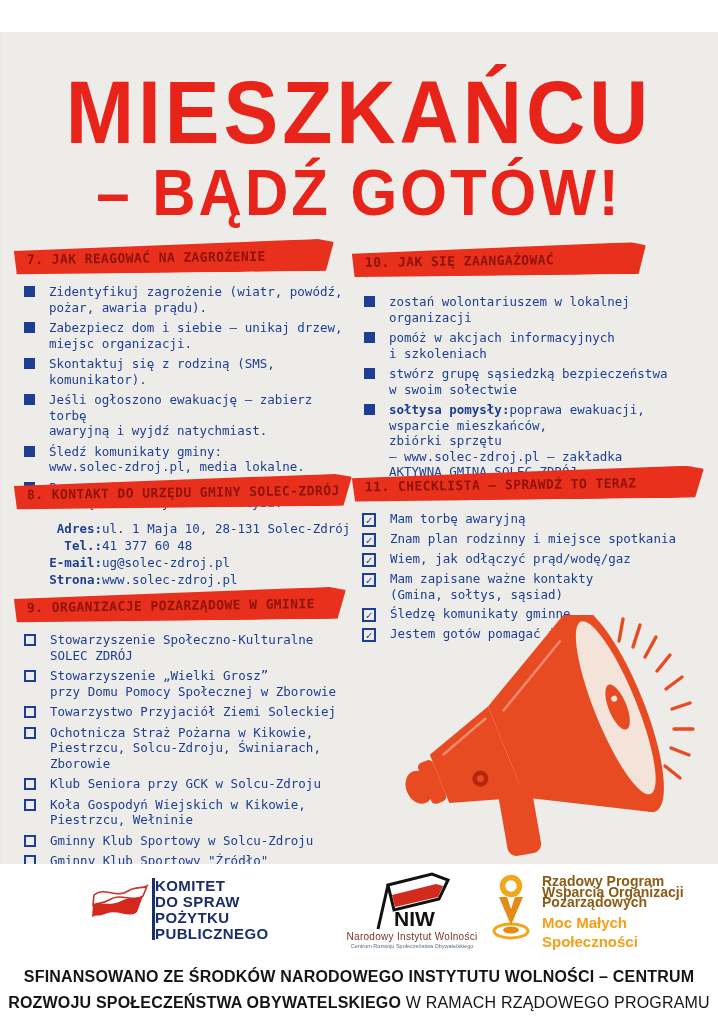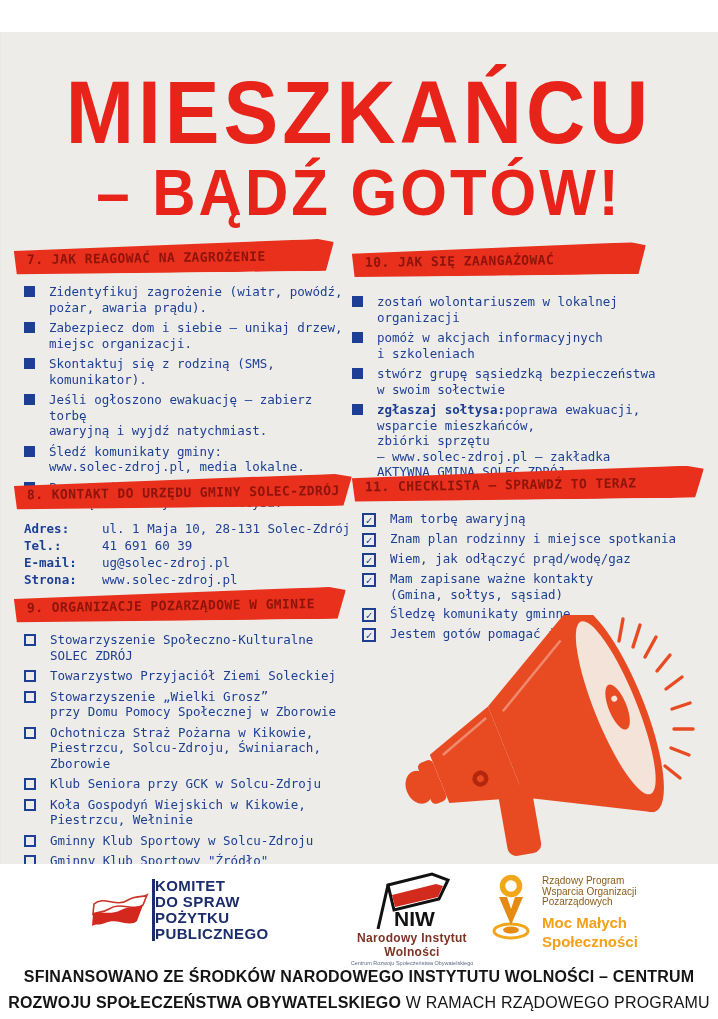--- a/index.html
+++ b/index.html
@@ -40,44 +40,44 @@
   .list .txt { white-space:pre-line; flex:1; }
   .bullet { flex:none; width:11px; height:11px; margin:2px 14px 0 0; }
   .bullet.filled { background:#1d3f93; }
   .bullet.hollow { border:2.5px solid #1d3f93; width:8px; height:8px; box-sizing:content-box; }
   .bullet.checked { border:2px solid #1d3f93; width:10px; height:10px;
                     display:flex; align-items:center; justify-content:center;
                     font-size:11px; font-weight:bold; color:#1d3f93; line-height:1;
                     box-sizing:content-box; }
   .l7  { left:24px;  top:252px; width:322px; }
   .l9  { left:24px;  top:600px; width:326px; }
-  .l10 { left:352px; top:262px; width:344px; }
+  .l10 { left:364px; top:262px; width:344px; }
   .l11 { left:362px; top:479px; width:344px; }
   .l11 li { margin-bottom:4px; }
   .lead { font-weight:bold; }
   
   .contact { position:absolute; left:24px; top:488px; width:330px;
              color:#1d3f93; font-size:12.5px; line-height:17px; }
-  .crow { display:flex; }
+  .crow { display:flex;text-align:right; }
   .clabel { flex:none; width:78px; font-weight:bold; }
   
   .megaphone { position:absolute; left:386px; top:583px; }
   
   .footer { position:absolute; left:0; top:832px; width:718px; height:187px; background:#ffffff;
             font-family:"Liberation Sans", sans-serif; }
-  .logo-komitet { position:absolute; left:90px; top:14px; display:flex; align-items:center; }
+  .logo-komitet { position:absolute; left:90px; top:14px; display:flex; align-items:flex-start; }
   .lk-divider { width:3px; height:62px; background:#1b2d6b; }
   .lk-text { color:#1b2d6b; font-size:15px; line-height:16px; font-weight:700; letter-spacing:0.4px; }
   .lk-text .strong { font-weight:800; }
   .logo-niw { position:absolute; left:344px; top:8px; width:136px; text-align:center; }
-  .niw-cap1 { color:#7d3324; font-size:12px; font-weight:bold; letter-spacing:0.3px; margin-top:1px; }
+  .niw-cap1 { color:#7d3324; font-size:10px; font-weight:normal; letter-spacing:0.3px; margin-top:1px; }
   .niw-cap2 { color:#5a6b85; font-size:5.5px; margin-top:1px; }
   .logo-mms { position:absolute; left:490px; top:10px; display:flex; gap:10px; align-items:flex-start; }
   .mms-text { padding-top:2px; }
-  .mms-program { color:#8a5c15; font-size:10px; font-weight:normal; line-height:10.5px; }
+  .mms-program { color:#8a5c15; font-size:14px; font-weight:bold; line-height:10.5px; }
   .mms-name { color:#f4a018; font-size:15px; font-weight:bold; line-height:19px; margin-top:5px; }
   .funding { position:absolute; left:0; top:100px; width:718px; text-align:center;
              color:#151515; font-size:16px; line-height:26px; letter-spacing:0.2px; }
   .funding b { font-weight:bold; }
 </style>
 </head>
 <body>
 
 <div class="poster">
 
@@ -119,47 +119,47 @@
   </ul>
 
   <div class="banner b8">8. KONTAKT DO URZĘDU GMINY SOLEC-ZDRÓJ</div>
   <div class="contact">
     <div class="crow">
         <span class="clabel">Adres:</span>
         <span>ul. 1 Maja 10, 28-131 Solec-Zdrój</span>
       </div>
     <div class="crow">
         <span class="clabel">Tel.:</span>
-        <span>41 691 60 39</span>
+        <span>41 377 60 48</span>
       </div>
     <div class="crow">
         <span class="clabel">E-mail:</span>
         <span>ug@solec-zdroj.pl</span>
       </div>
     <div class="crow">
         <span class="clabel">Strona:</span>
         <span>www.solec-zdroj.pl</span>
       </div>
   </div>
 
   <div class="banner b9">9. ORGANIZACJE POZARZĄDOWE W GMINIE</div>
   <ul class="list l9">
     <li>
         <span class="bullet hollow"></span>
         <span class="txt">Stowarzyszenie Społeczno-Kulturalne
 SOLEC ZDRÓJ</span>
       </li>
     <li>
         <span class="bullet hollow"></span>
-        <span class="txt">Towarzystwo Przyjaciół Ziemi Soleckiej</span>
-      </li>
-    <li>
-        <span class="bullet hollow"></span>
         <span class="txt">Stowarzyszenie „Wielki Grosz”
 przy Domu Pomocy Społecznej w Zborowie</span>
+      </li>
+    <li>
+        <span class="bullet hollow"></span>
+        <span class="txt">Towarzystwo Przyjaciół Ziemi Soleckiej</span>
       </li>
     <li>
         <span class="bullet hollow"></span>
         <span class="txt">Ochotnicza Straż Pożarna w Kikowie,
 Piestrzcu, Solcu-Zdroju, Świniarach,
 Zborowie</span>
       </li>
     <li>
         <span class="bullet hollow"></span>
         <span class="txt">Klub Seniora przy GCK w Solcu-Zdroju</span>
@@ -192,21 +192,21 @@
         <span class="txt">pomóż w akcjach informacyjnych
 i szkoleniach</span>
       </li>
     <li>
         <span class="bullet filled"></span>
         <span class="txt">stwórz grupę sąsiedzką bezpieczeństwa
 w swoim sołectwie</span>
       </li>
     <li>
         <span class="bullet filled"></span>
-      <span class="txt"><span class="lead">zgłaszaj sołtysa:</span><span>poprawa ewakuacji, wsparcie mieszkańców,
+      <span class="txt"><span class="lead">sołtysa pomysły:</span><span>poprawa ewakuacji, wsparcie mieszkańców,
 zbiórki sprzętu
 – www.solec-zdroj.pl – zakładka
 AKTYWNA GMINA SOLEC_ZDRÓJ</span></span>
     </li>
   </ul>
 
   <div class="banner b11">11. CHECKLISTA – SPRAWDŹ TO TERAZ</div>
   <ul class="list l11">
     <li>
         <span class="bullet checked">✓</span>

